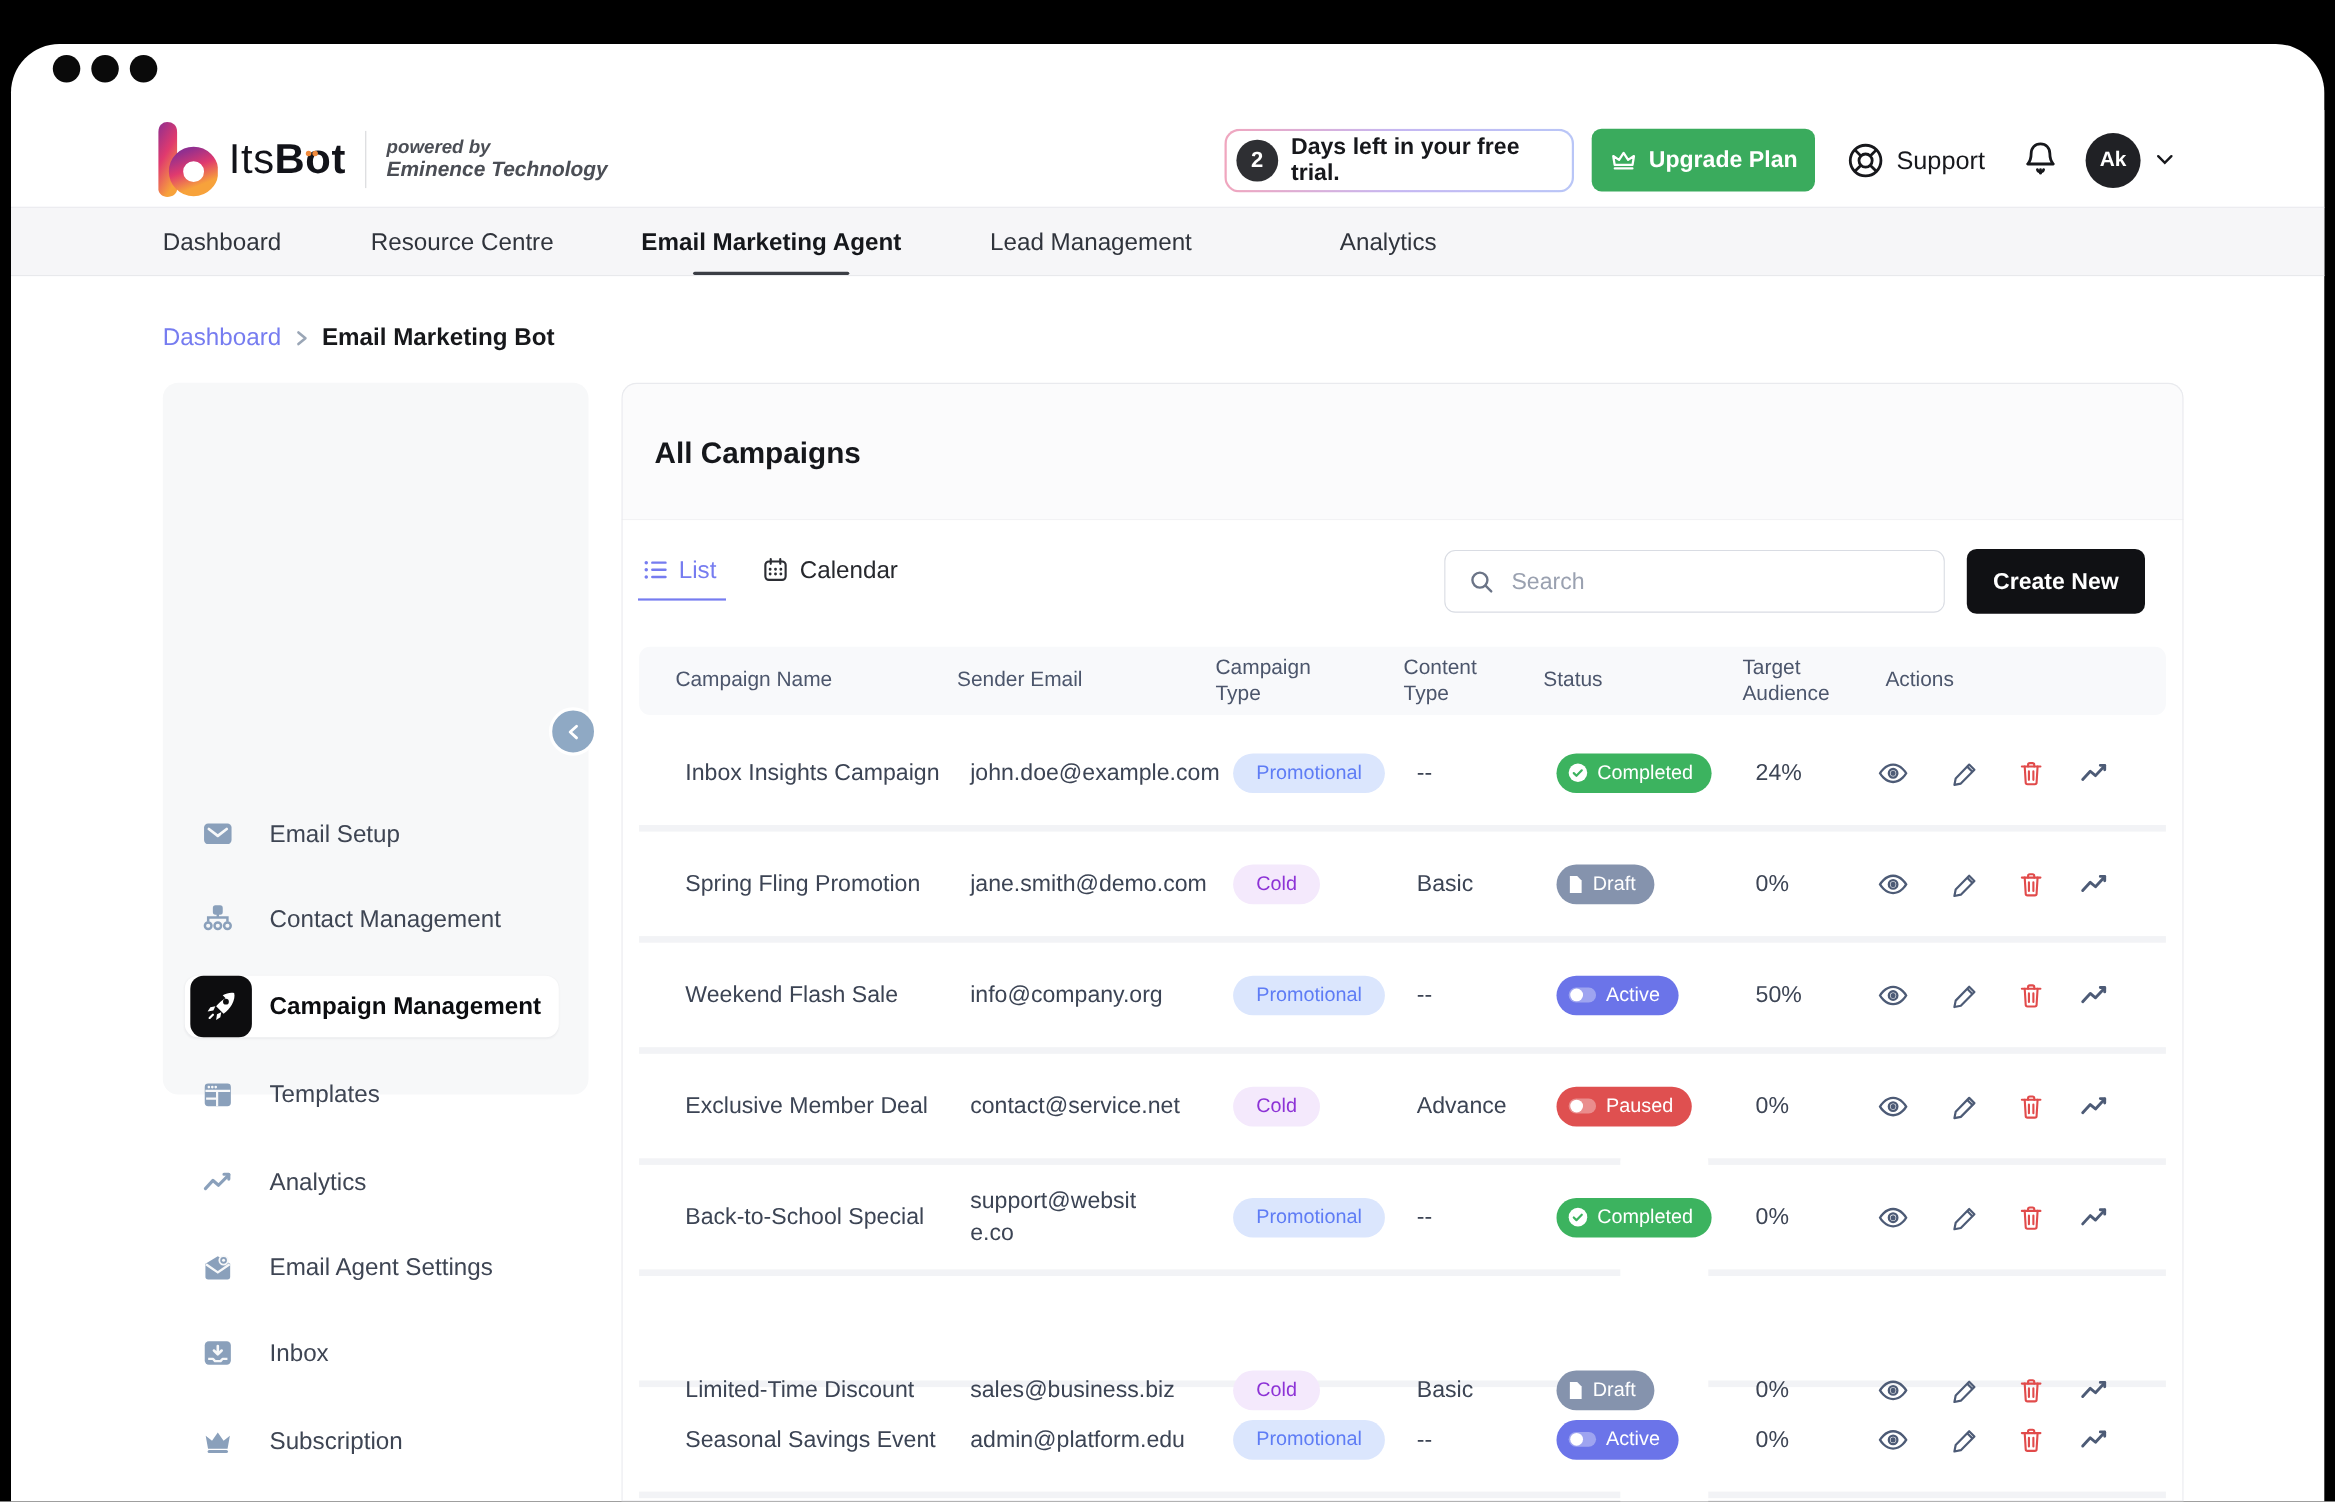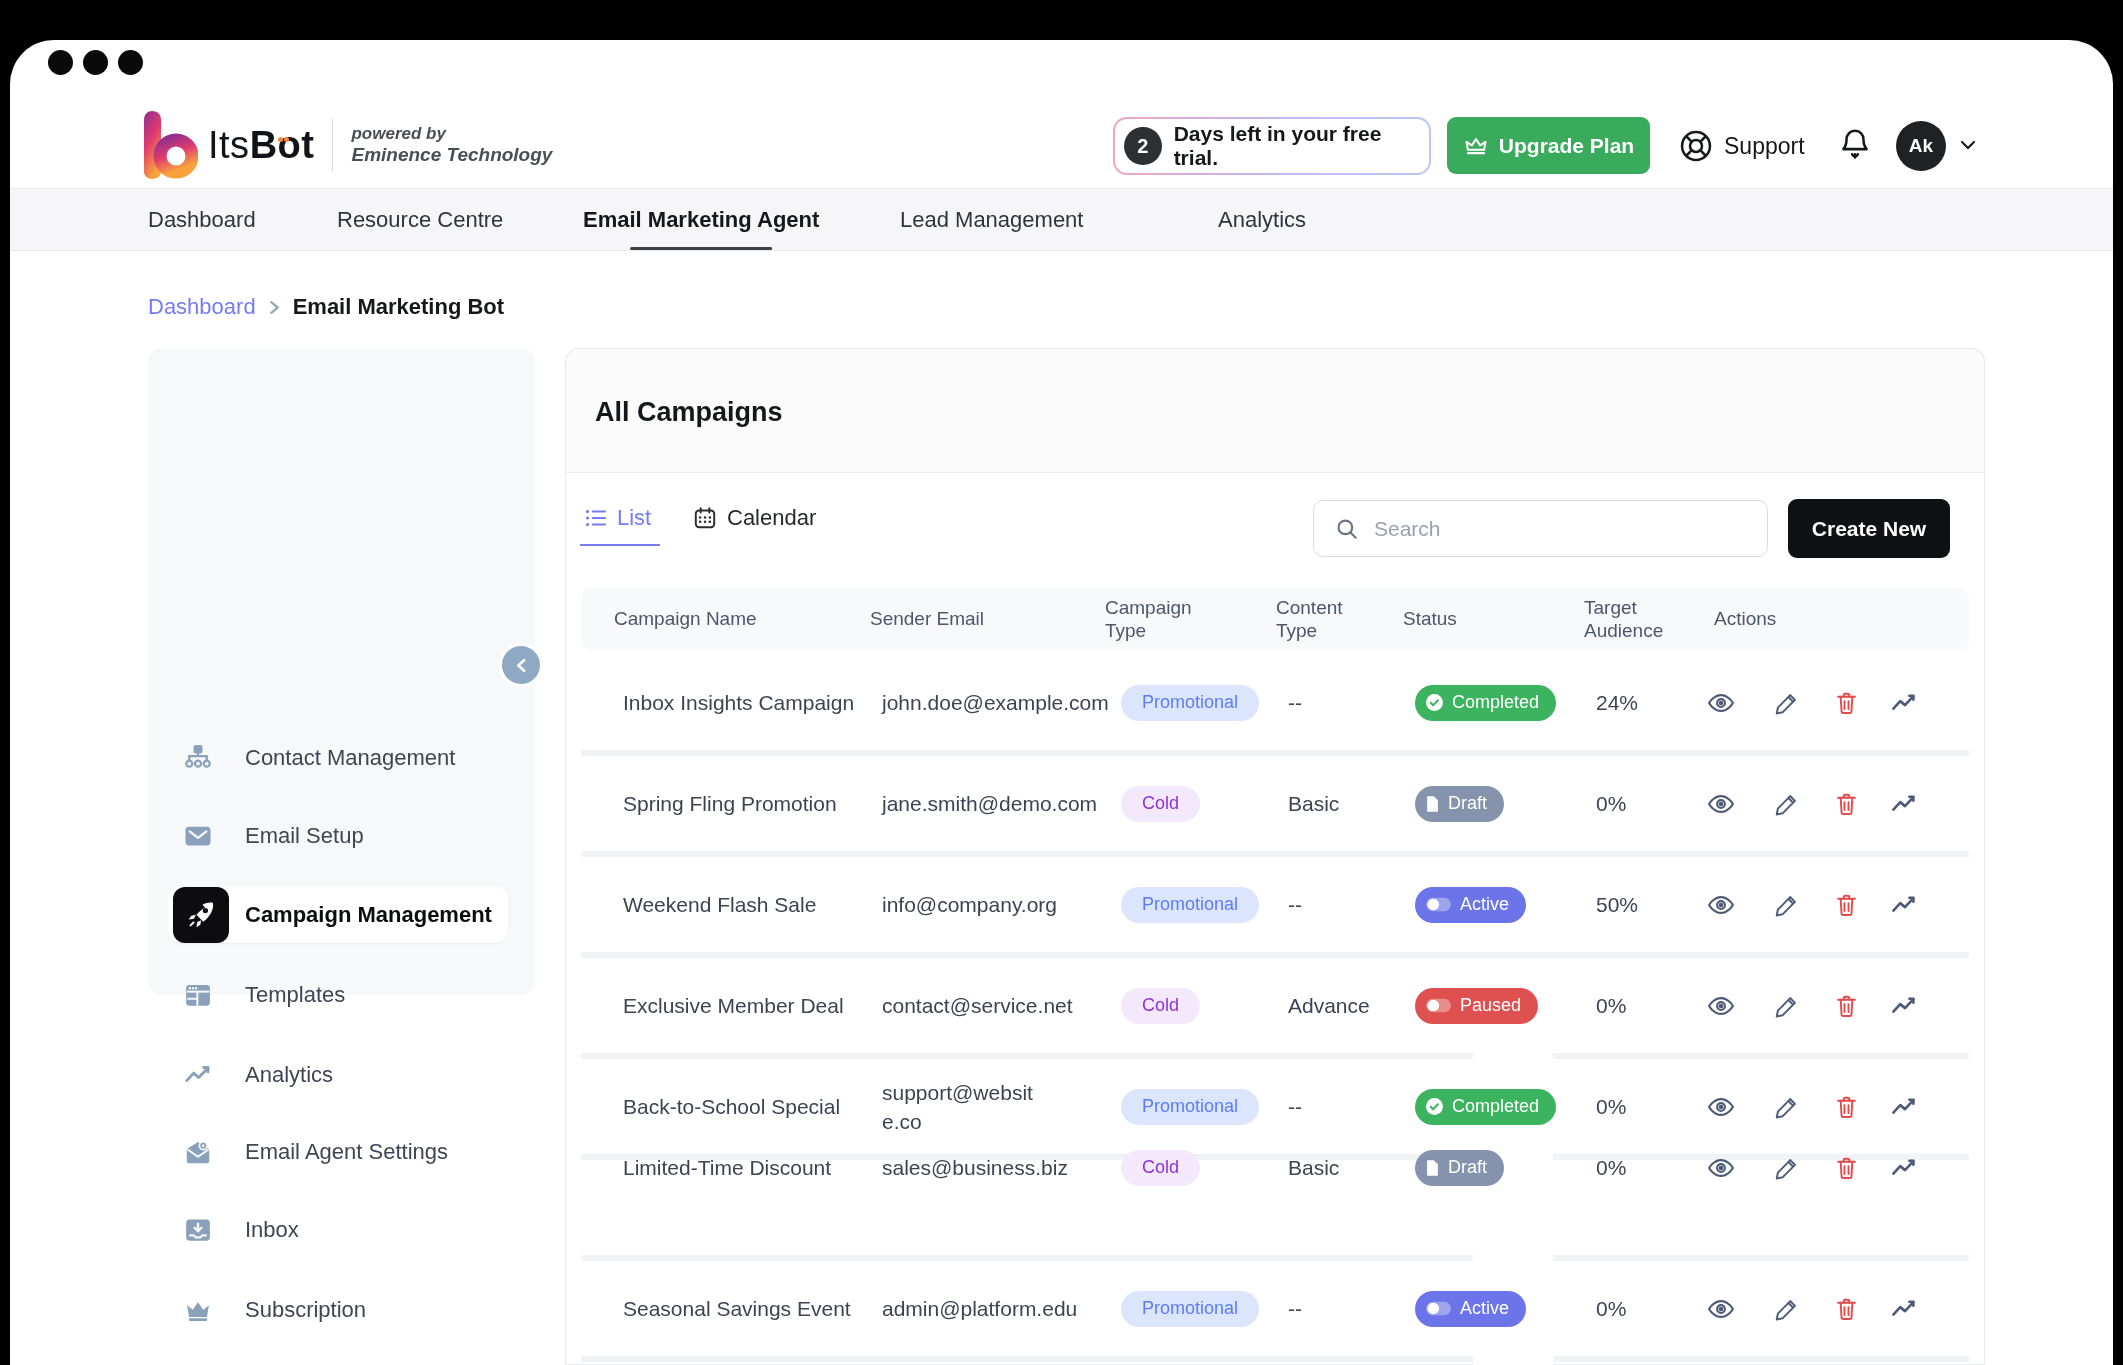--- a/index.html
+++ b/index.html
@@ -193,38 +193,38 @@
     <svg width="15" height="17" viewBox="0 0 14 16" fill="none" stroke="#9aa6b6" stroke-width="2.2" stroke-linecap="round" stroke-linejoin="round">
         <path d="M4 3l6 5-6 5"></path>
       </svg>
   </span>
   <span id="crumb-current">Email Marketing Bot</span>
 </div>
 
 <div id="sidebar" class="abs">
     <div class="side-item">
       <span class="ico">
+        <svg width="30" height="30" viewBox="0 0 24 24">
+          <rect x="2" y="4.5" width="20" height="15" rx="3" fill="currentColor"></rect>
+          <path d="M5.5 8.5l6.5 5 6.5-5" stroke="#f7f8f9" stroke-width="2" fill="none" stroke-linecap="round" stroke-linejoin="round"></path>
+        </svg>
+      </span>
+      <span class="lbl">Email Setup</span>
+    </div>
+    <div class="side-item">
+      <span class="ico">
         <svg width="30" height="30" viewBox="0 0 24 24" fill="none" stroke="currentColor" stroke-width="1.8">
           <rect x="9.3" y="2.5" width="5.4" height="5" rx="1" fill="currentColor"></rect>
           <path d="M12 7.5v3M5 13.5v-3h14v3M5 10.5v3M19 10.5v3"></path>
           <circle cx="5" cy="16.5" r="2.4"></circle>
           <circle cx="12" cy="16.5" r="2.4"></circle>
           <circle cx="19" cy="16.5" r="2.4"></circle>
         </svg>
       </span>
       <span class="lbl">Contact Management</span>
-    </div>
-    <div class="side-item">
-      <span class="ico">
-        <svg width="30" height="30" viewBox="0 0 24 24">
-          <rect x="2" y="4.5" width="20" height="15" rx="3" fill="currentColor"></rect>
-          <path d="M5.5 8.5l6.5 5 6.5-5" stroke="#f7f8f9" stroke-width="2" fill="none" stroke-linecap="round" stroke-linejoin="round"></path>
-        </svg>
-      </span>
-      <span class="lbl">Email Setup</span>
     </div>
     <div class="side-item active">
       <span class="rocket-box">
         <svg width="32" height="32" viewBox="0 0 24 24" fill="#fff">
           <path d="M13.1 4.3c2.7-1.6 5.9-2.1 7.8-1.5.6 1.9.1 5.1-1.5 7.8-1.3 2.3-3.4 4.7-5.7 6.4l-5.1-5.1c1.7-2.3 4.1-4.4 6.5-5.6z"></path>
           <circle cx="15.3" cy="8.7" r="2" fill="#0d0d0f"></circle>
           <path d="M8.1 11.9l-3.4.6-1.9 2.9 3.9-.6z"></path>
           <path d="M12.1 15.9l-.6 3.4-2.9 1.9.6-3.9z"></path>
           <path d="M4.2 19.8l2.2-2.2" stroke="#fff" stroke-width="1.5" stroke-linecap="round"></path>
         </svg>
@@ -552,21 +552,21 @@
           <path d="M10.2 10.3v7M13.8 10.3v7"></path>
         </svg>
   </span>
       <span class="action act-analytics">
     <svg width="34" height="30" viewBox="0 0 24 24" fill="none" stroke="var(--icon_slate)" stroke-width="2.1" stroke-linecap="round" stroke-linejoin="round">
           <path d="M3.5 16.5L9 10.5l3.8 3.2 6.7-7.2"></path>
           <path d="M16.3 6.2h3.2v3.2"></path>
         </svg>
   </span>
     </div>
-    <div class="trow" style="top: 1120px;">
+    <div class="trow" style="top: 1216px;">
       <div class="cell cell-name">Limited-Time Discount</div>
       <div class="cell cell-email">sales@business.biz</div>
       <div class="cell cell-pill"><span class="pill ct-cold">Cold</span></div>
       <div class="cell cell-content">Basic</div>
       <div class="cell cell-status"><span class="badge st-draft">
           <span style="display: flex;">
             <svg width="15" height="18" viewBox="0 0 14 16">
               <path d="M2 .8h6.2L12 4.6V15.2H2z" fill="#fff"></path>
             </svg>
           </span>

